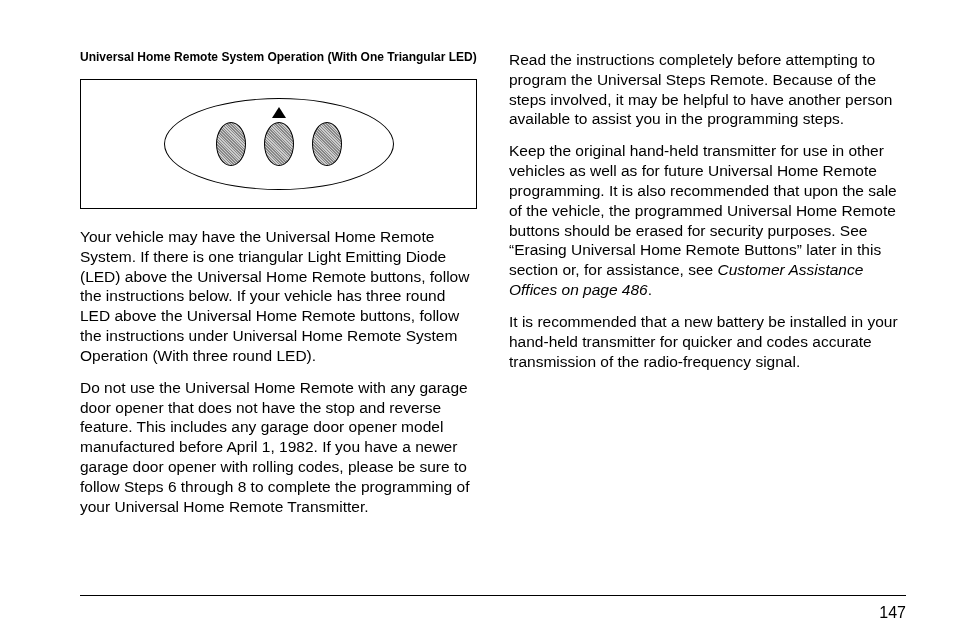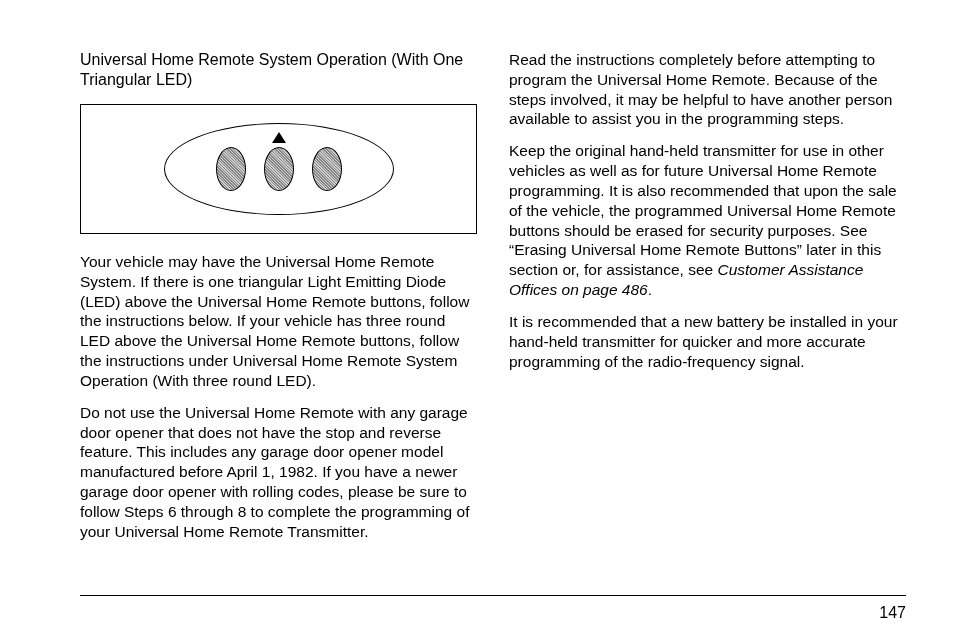--- a/index.html
+++ b/index.html
@@ -17,22 +17,22 @@
     }
     .columns {
       display: flex;
       gap: 32px;
     }
     .col {
       flex: 1;
       min-width: 0;
     }
     .heading {
-      font-weight: normal;
-      font-size: 16px;
+      font-weight: bold;
+      font-size: 12px;
       line-height: 1.25;
       margin-bottom: 14px;
     }
     .illustration {
       border: 1.5px solid #000;
       width: 100%;
       height: 130px;
       margin-bottom: 18px;
       display: flex;
       align-items: center;
@@ -105,22 +105,22 @@
         <div class="remote-btn"></div>
         <div class="remote-btn"></div>
       </div>
     </div>
 
     <p class="para">Your vehicle may have the Universal Home Remote System. If there is one triangular Light Emitting Diode (LED) above the Universal Home Remote buttons, follow the instructions below. If your vehicle has three round LED above the Universal Home Remote buttons, follow the instructions under Universal Home Remote System Operation (With three round LED).</p>
     <p class="para">Do not use the Universal Home Remote with any garage door opener that does not have the stop and reverse feature. This includes any garage door opener model manufactured before April 1, 1982. If you have a newer garage door opener with rolling codes, please be sure to follow Steps 6 through 8 to complete the programming of your Universal Home Remote Transmitter.</p>
   </div>
 
   <div class="col">
-    <p class="para">Read the instructions completely before attempting to program the Universal Home Remote. Because of the steps involved, it may be helpful to have another person available to assist you in the programming steps.</p>
+    <p class="para">Read the instructions completely before attempting to program the Universal Steps Remote. Because of the steps involved, it may be helpful to have another person available to assist you in the programming steps.</p>
     <p class="para">
       <span>Keep the original hand-held transmitter for use in other vehicles as well as for future Universal Home Remote programming. It is also recommended that upon the sale of the vehicle, the programmed Universal Home Remote buttons should be erased for security purposes. See “Erasing Universal Home Remote Buttons” later in this section or, for assistance, see </span><span class="italic">Customer Assistance Offices on page 486</span><span>.</span>
     </p>
-    <p class="para">It is recommended that a new battery be installed in your hand-held transmitter for quicker and more accurate programming of the radio-frequency signal.</p>
+    <p class="para">It is recommended that a new battery be installed in your hand-held transmitter for quicker and codes accurate transmission of the radio-frequency signal.</p>
   </div>
 </div>
 
 <div class="footer-line"></div>
 <div class="page-num">147</div>
 
 </body></html>

